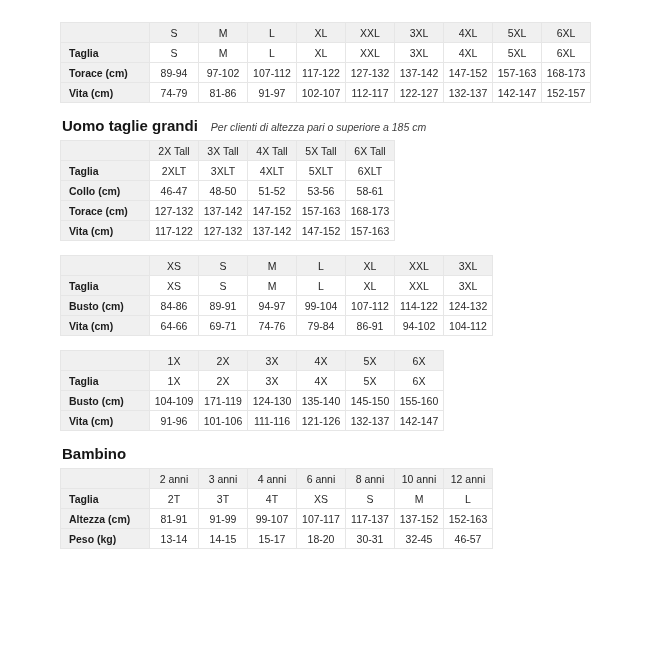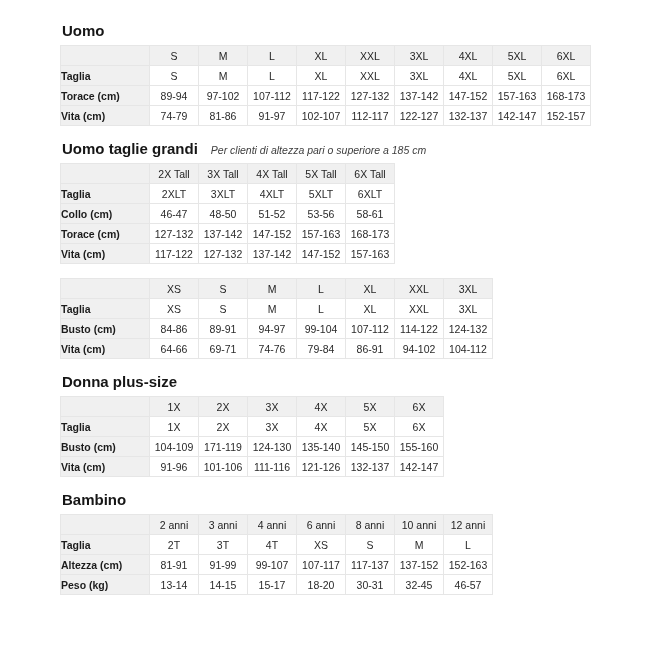--- a/index.html
+++ b/index.html
@@ -50,38 +50,37 @@
     background: #f0f0f0;
     font-weight: 400;
     color: #242424;
     text-align: center;
   }
   th.row-label {
     background: #f0f0f0;
     font-weight: 700;
     color: #1c1c1c;
     text-align: left;
-    padding-left: 0;
+    padding-left: 8px;
     width: 89px;
   }
   th.corner-cell { width: 89px; }
   th.col-header { width: 49px; }
   td.value-cell {
     background: #ffffff;
     text-align: center;
     color: #2a2a2a;
     width: 49px;
   }
 </style>
 </head>
 <body>
 
 <div class="chart-page">
     <section class="size-section">
-      <h2 class="section-title">Uomo</h2>
       <table class="size-table">
         <thead>
           <tr>
             <th class="corner-cell"></th>
             <th class="col-header">S</th>
             <th class="col-header">M</th>
             <th class="col-header">L</th>
             <th class="col-header">XL</th>
             <th class="col-header">XXL</th>
             <th class="col-header">3XL</th>
@@ -221,21 +220,20 @@
             <td class="value-cell">74-76</td>
             <td class="value-cell">79-84</td>
             <td class="value-cell">86-91</td>
             <td class="value-cell">94-102</td>
             <td class="value-cell">104-112</td>
           </tr>
         </tbody>
       </table>
     </section>
     <section class="size-section">
-      <h2 class="section-title">Donna plus-size</h2>
       <table class="size-table">
         <thead>
           <tr>
             <th class="corner-cell"></th>
             <th class="col-header">1X</th>
             <th class="col-header">2X</th>
             <th class="col-header">3X</th>
             <th class="col-header">4X</th>
             <th class="col-header">5X</th>
             <th class="col-header">6X</th>

